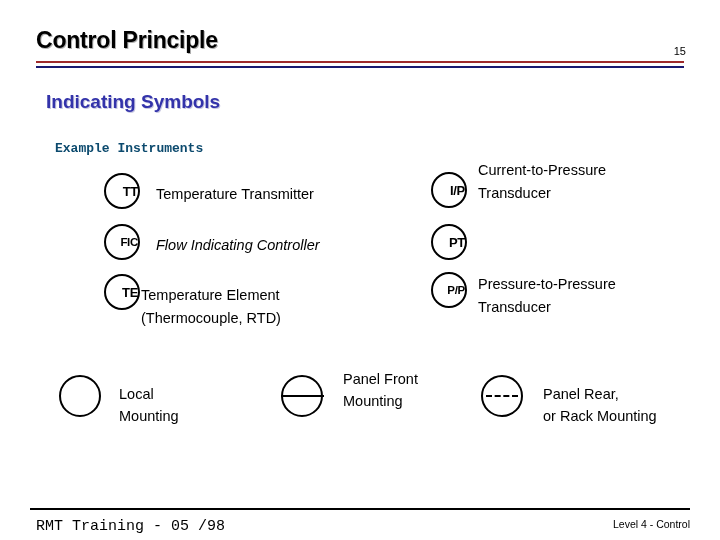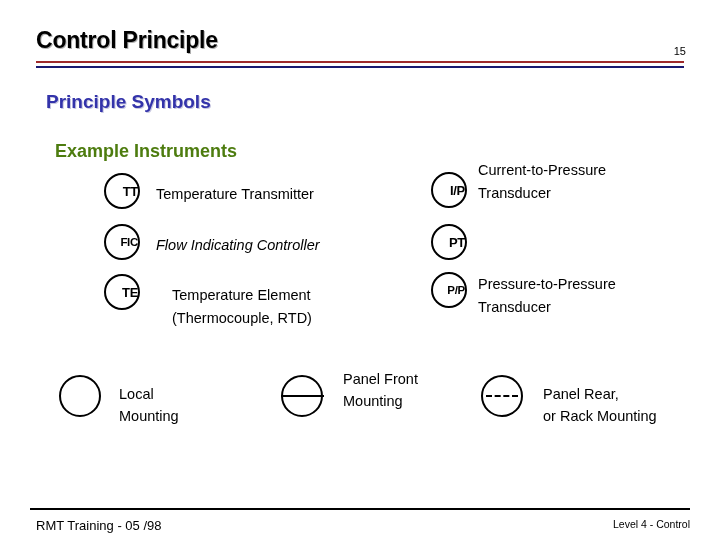--- a/index.html
+++ b/index.html
@@ -65,24 +65,25 @@
     left: 46px;
     top: 91px;
     font-size: 19px;
     font-weight: bold;
     color: #3333aa;
     text-shadow: 1px 1px 0 #c8c8e0;
     white-space: nowrap;
   }
   .sub-head {
     position: absolute;
-    font-size: 18px;
-    font-weight: bold;
-    color: #4d7c0f;
-    white-space: nowrap;
+    font-size: 13px;
+    font-weight: bold;
+    color: #0c4a6e;
+    white-space: nowrap;
+    font-family: Liberation Mono, monospace;
   }
   .sub-head.example { left: 55px; top: 141px; }
   .sub-head.location { left: 52px; top: 348px; }
 
   
   .bubble {
     position: absolute;
     width: 36px;
     height: 36px;
     border: 2.5px solid #000000;
@@ -145,60 +146,61 @@
     left: 30px;
     top: 508px;
     width: 660px;
     height: 2px;
     background: #000000;
   }
   .footer-left {
     position: absolute;
     left: 36px;
     top: 518px;
-    font-size: 13px;
-    color: #000000;
-    white-space: nowrap;
+    font-size: 15px;
+    color: #000000;
+    white-space: nowrap;
+    font-family: Liberation Mono, monospace;
   }
   .footer-right {
     position: absolute;
     right: 30px;
     top: 518px;
     font-size: 10.5px;
     color: #000000;
     white-space: nowrap;
   }
 </style>
 </head>
 <body>
 
 <div class="slide">
 
   <div class="slide-title">Control Principle</div>
   <div class="page-number">15</div>
   <div class="rule-red"></div>
   <div class="rule-navy"></div>
 
-  <div class="section-head">Principle Symbols</div>
+  <div class="section-head">Indicating Symbols</div>
   <div class="sub-head example">Example Instruments</div>
 
   <div class="bubble" style="left:104px; top:173px;">
     <span>TT</span>
   </div>
   <div class="inst-label" style="left:156px; top:183px;">Temperature Transmitter</div>
 
   <div class="bubble small-text" style="left:104px; top:224px;">
     <span>FIC</span>
   </div>
   <div class="inst-label" style="left:156px; top:234px;font-style:italic;">Flow Indicating Controller</div>
 
   <div class="bubble" style="left:104px; top:274px;">
     <span>TE</span>
   </div>
-  <div class="inst-label" style="left:172px; top:284px;">Temperature Element
+  <div class="inst-label" style="left:141px; top:284px;">Temperature Element
 (Thermocouple, RTD)</div>
 
   <div class="bubble" style="left:431px; top:172px;">
     <span>I/P</span>
   </div>
   <div class="inst-label" style="left:478px; top:159px;">Current-to-Pressure
 Transducer</div>
 
   <div class="bubble" style="left:431px; top:224px;">
     <span>PT</span>

